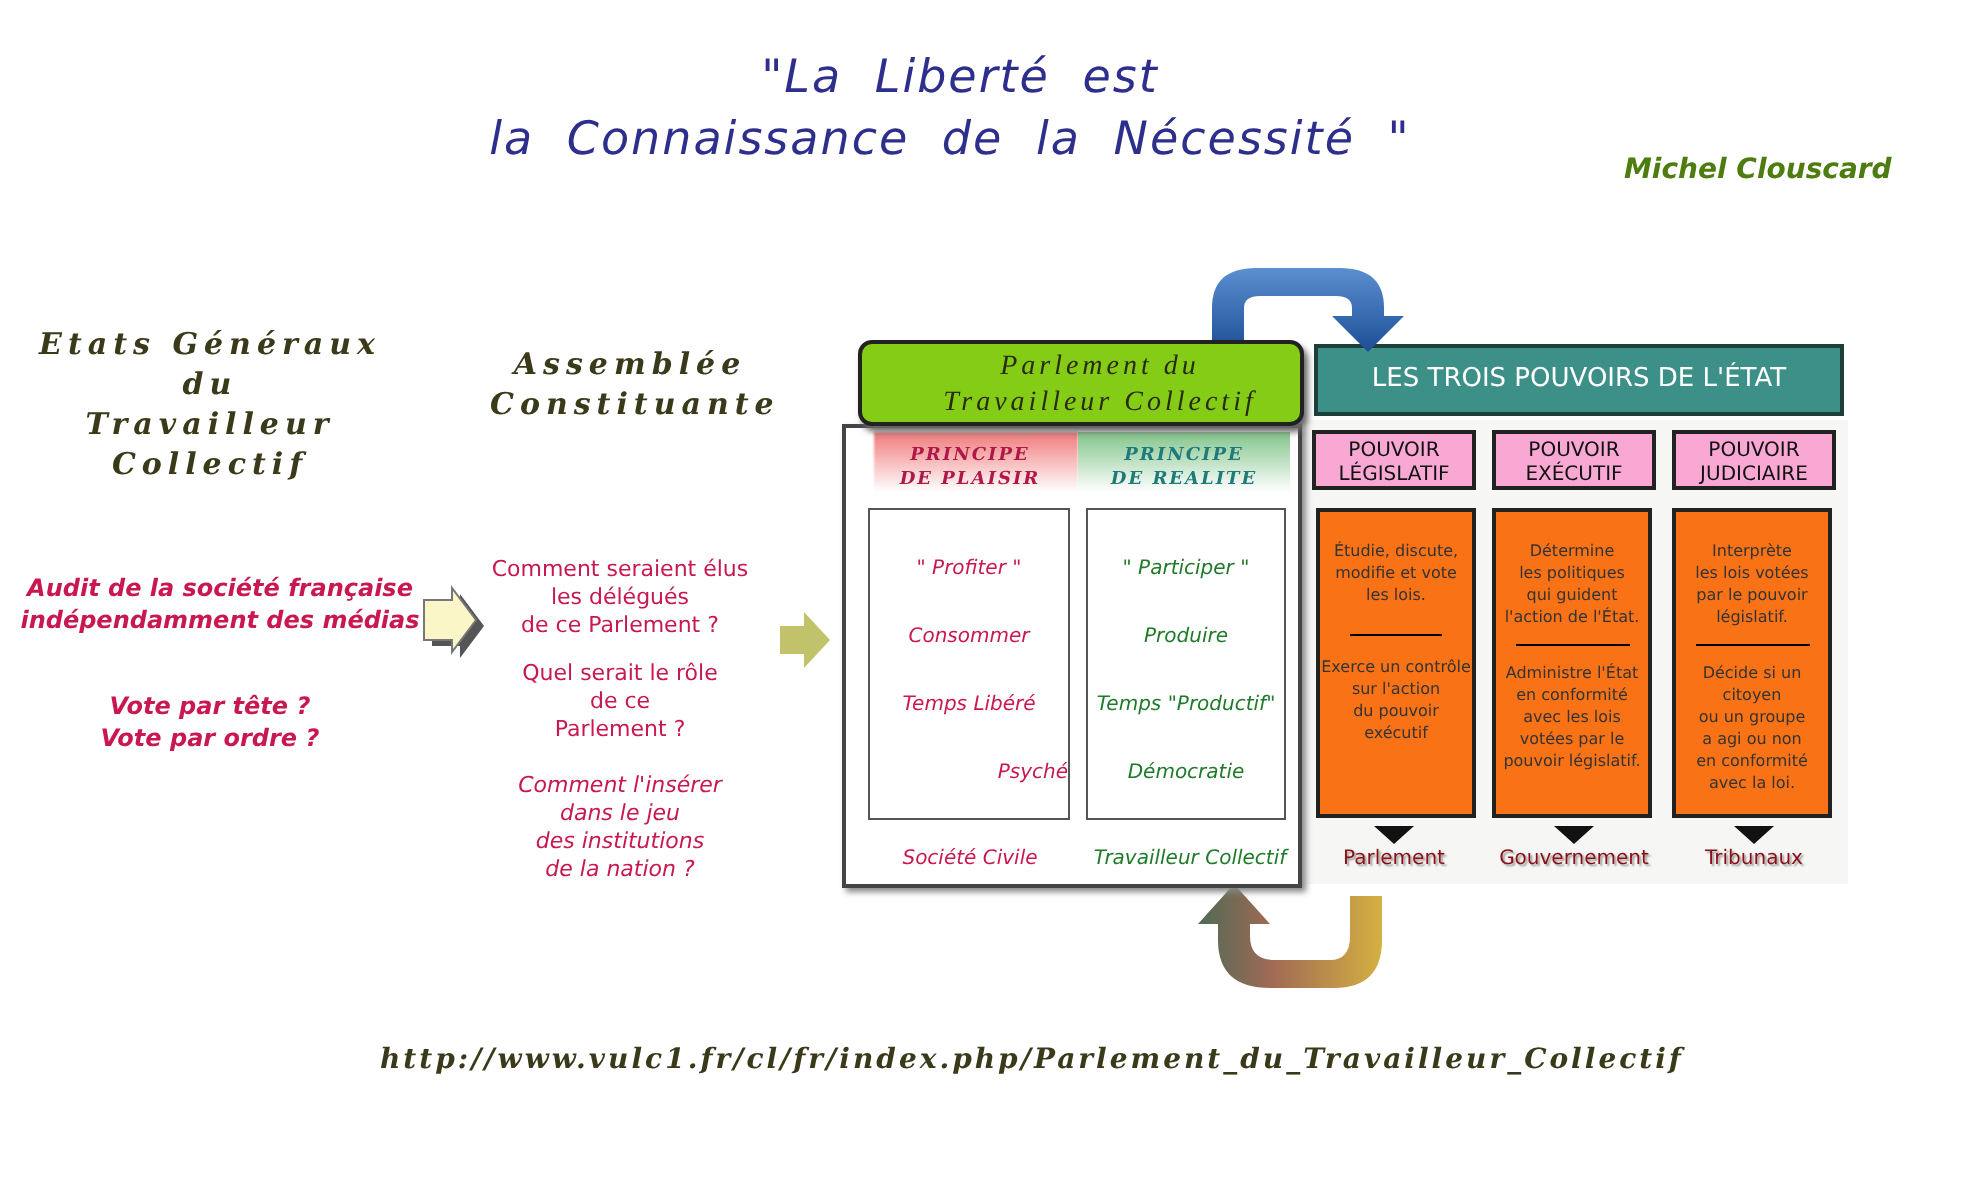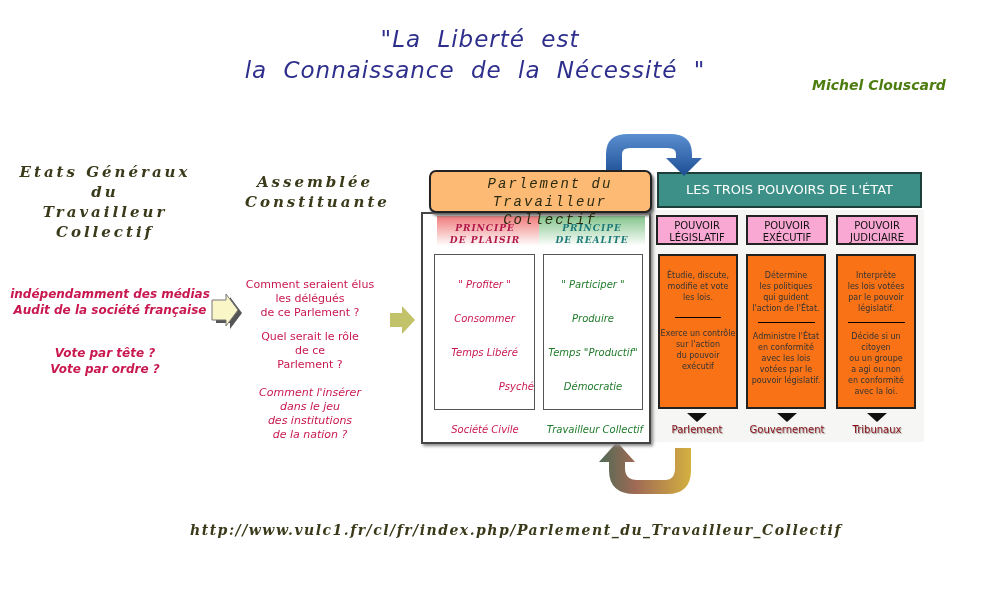--- a/index.html
+++ b/index.html
@@ -3,21 +3,21 @@
 <meta charset="utf-8">
 <style>
   * { box-sizing: border-box; margin: 0; padding: 0; }
   body { width: 985px; height: 600px; background: #ffffff; position: relative; overflow: hidden; font-family: "DejaVu Sans", sans-serif; }
   .abs { position: absolute; }
   .quote { color: #2e2e8c; font-style: italic; font-family: "DejaVu Sans", sans-serif; font-size: 23px; text-align: center; letter-spacing: 1px; word-spacing: 8px; }
   .author { color: #4d7c0f; font-style: italic; font-weight: bold; font-size: 14px; }
   .serif-head { font-family: "DejaVu Serif", serif; font-style: italic; font-weight: bold; color: #3a3a1a; letter-spacing: 3px; text-align: center; font-size: 15px; line-height: 20px; }
   .red-it { color: #c8184f; font-style: italic; font-weight: bold; font-size: 12px; text-align: center; line-height: 16px; }
   .red-plain { color: #c8184f; font-size: 11px; text-align: center; line-height: 14px; }
-  .parl-title { left: 429px; top: 170px; width: 223px; height: 43px; background: #fdba74; border: 2px solid #222; border-radius: 7px; box-shadow: 2px 3px 3px #666; text-align: center; font-family: Liberation Mono, monospace; font-style: italic; font-size: 14px; letter-spacing: 2px; color: #2a2a10; line-height: 18px; padding-top: 3px; z-index: 3; padding-left: 19px; }
+  .parl-title { left: 429px; top: 170px; width: 223px; height: 43px; background: #84cc16; border: 2px solid #222; border-radius: 7px; box-shadow: 2px 3px 3px #666; text-align: center; font-family: Liberation Serif, serif; font-style: italic; font-size: 14px; letter-spacing: 2px; color: #2a2a10; line-height: 18px; padding-top: 3px; z-index: 3; padding-left: 19px; }
   .parl-box { left: 421px; top: 212px; width: 230px; height: 232px; border: 2px solid #444; box-shadow: 2px 2px 3px #888; background: #fff; z-index: 2; }
   .principle { font-family: "DejaVu Serif", serif; font-style: italic; font-weight: bold; font-size: 9px; letter-spacing: 1px; text-align: center; line-height: 12px; }
   .col-box { border: 1px solid #555; background: #fff; }
   .col-item { font-style: italic; font-size: 10px; text-align: center; }
   .state-header { left: 657px; top: 172px; width: 265px; height: 36px; background: #3c9088; border: 2px solid #1e3e3a; color: #fff; font-size: 13px; text-align: center; line-height: 32px; }
   .power-head { border: 2px solid #222; background: #f9a8d4; font-size: 10px; text-align: center; line-height: 12px; padding-top: 3px; height: 30px; width: 82px; color: #111; }
   .power-body { border: 2px solid #222; background: #f97316; font-size: 8px; text-align: center; line-height: 11px; color: #333; width: 72px; }
   .divider { width: 60%; border-top: 1px solid #000; margin: 10px auto; }
   .tri-down { width: 0; height: 0; border-left: 10px solid transparent; border-right: 10px solid transparent; border-top: 9px solid #111; }
   .org-label { font-weight: normal; font-size: 10px; color: #8a0f17; text-align: center; text-shadow: 1px 1px 1px #999; }
@@ -30,22 +30,22 @@
 <div class="abs quote" style="left:330px; top:26px; width:300px;">"La  Liberté   est</div>
 <div class="abs quote" style="left:220px; top:57px; width:510px;">la  Connaissance  de  la  Nécessité "</div>
 <div class="abs author" style="left:812px; top:77px;">Michel Clouscard</div>
 
 <div class="abs serif-head" style="left:10px; top:162px; width:190px;">
   <div>Etats Généraux du</div>
   <div>Travailleur</div>
   <div>Collectif</div>
 </div>
 <div class="abs red-it" style="left:10px; top:286px; width:200px;">
+  <div>Audit de la société française</div>
   <div>indépendamment des médias</div>
-  <div>Audit de la société française</div>
 </div>
 <div class="abs red-it" style="left:40px; top:345px; width:130px;">
   <div>Vote par tête ?</div>
   <div>Vote par ordre ?</div>
 </div>
 
 <svg class="abs" style="left:210px; top:292px;" width="32" height="40" viewBox="0 0 32 40">
   <polygon points="4,8 18,8 18,2 30,18 18,34 18,28 4,28" fill="#555" transform="translate(2,3)"></polygon>
   <polygon points="2,8 16,8 16,2 28,18 16,34 16,28 2,28" fill="#fbf6c8" stroke="#777" stroke-width="1"></polygon>
 </svg>

